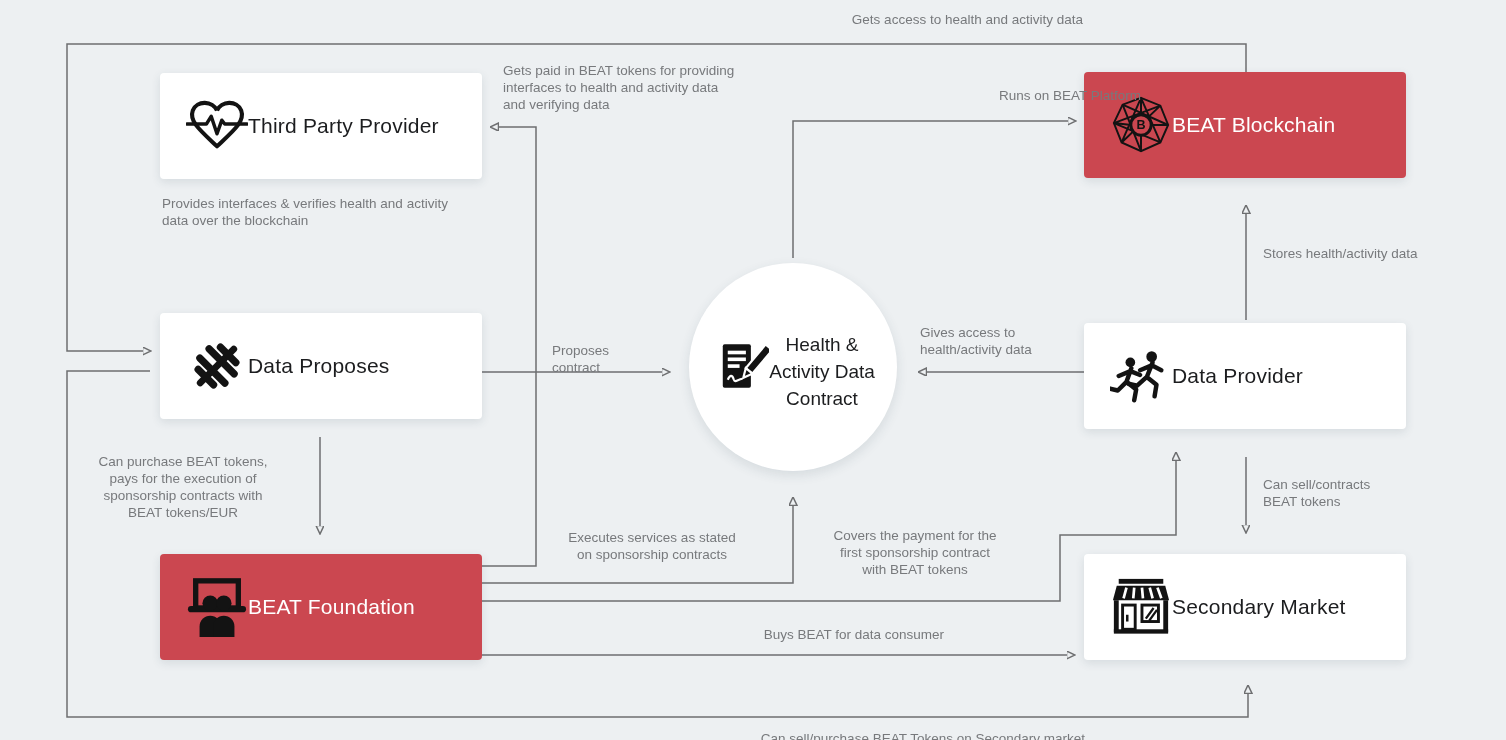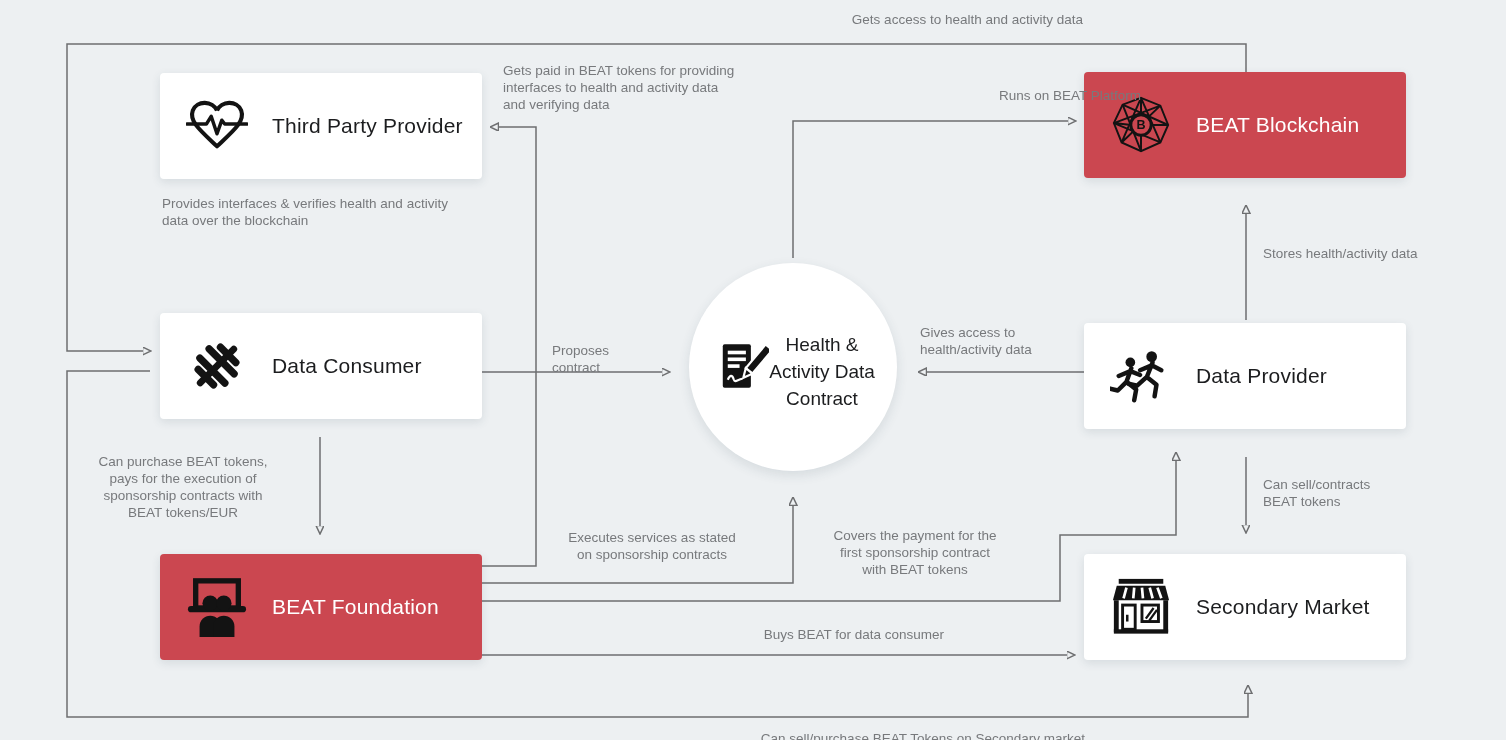--- a/index.html
+++ b/index.html
@@ -11,21 +11,21 @@
   }
   html,body{margin:0;padding:0;background:var(--bg);}
   #canvas{
     position:relative;width:1506px;height:740px;background:var(--bg);
     font-family:"Liberation Sans","DejaVu Sans",sans-serif;overflow:hidden;
   }
   #connectors{position:absolute;left:0;top:0;}
   #connectors path{fill:none;stroke:var(--line);stroke-width:1.5;}
   .node{
     position:absolute;width:322px;height:106px;border-radius:4px;
-    display:flex;align-items:center;padding-left:26px;box-sizing:border-box;gap:24px;
+    display:flex;align-items:center;padding-left:26px;box-sizing:border-box;
     box-shadow:0 3px 10px rgba(45,65,85,0.12);
   }
   .node.white{background:#ffffff;}
   .node.red{background:var(--red);}
   .node-title{font-size:21px;color:var(--title);white-space:pre-line;letter-spacing:.2px;}
   .node.red .node-title{color:#ffffff;}
   .icon{width:62px;height:62px;flex:0 0 62px;display:flex;align-items:center;justify-content:center;}
   .icon svg{width:62px;height:62px;}
   .hub{
     position:absolute;left:689px;top:263px;width:208px;height:208px;border-radius:50%;
@@ -83,21 +83,21 @@
       <svg viewBox="0 0 64 64">
         <g transform="rotate(-45 32 32)" class="ink">
           <rect x="4" y="28.5" width="56" height="7" rx="3.5"></rect>
           <rect x="12" y="17" width="7.5" height="30" rx="3.7"></rect>
           <rect x="21.5" y="10" width="7.5" height="44" rx="3.7"></rect>
           <rect x="35" y="10" width="7.5" height="44" rx="3.7"></rect>
           <rect x="44.5" y="17" width="7.5" height="30" rx="3.7"></rect>
         </g>
       </svg>
     </span>
-    <span class="node-title">Data Consumer</span>
+    <span class="node-title">Data Proposes</span>
   </div>
 
   <div class="node red" style="left:160px;top:554px">
     <span class="icon">
       <svg viewBox="0 0 64 64">
         <rect x="10" y="5" width="44" height="28" fill="none" stroke="#131313" stroke-width="5.5"></rect>
         <rect class="ink" x="2" y="31" width="60" height="6.5" rx="3.2"></rect>
         <circle class="ink" cx="25" cy="28" r="8"></circle>
         <circle class="ink" cx="39" cy="28" r="8"></circle>
         <path class="ink" d="M14 63 v-11 a11 11 0 0 1 22 0 v11 z"></path>

